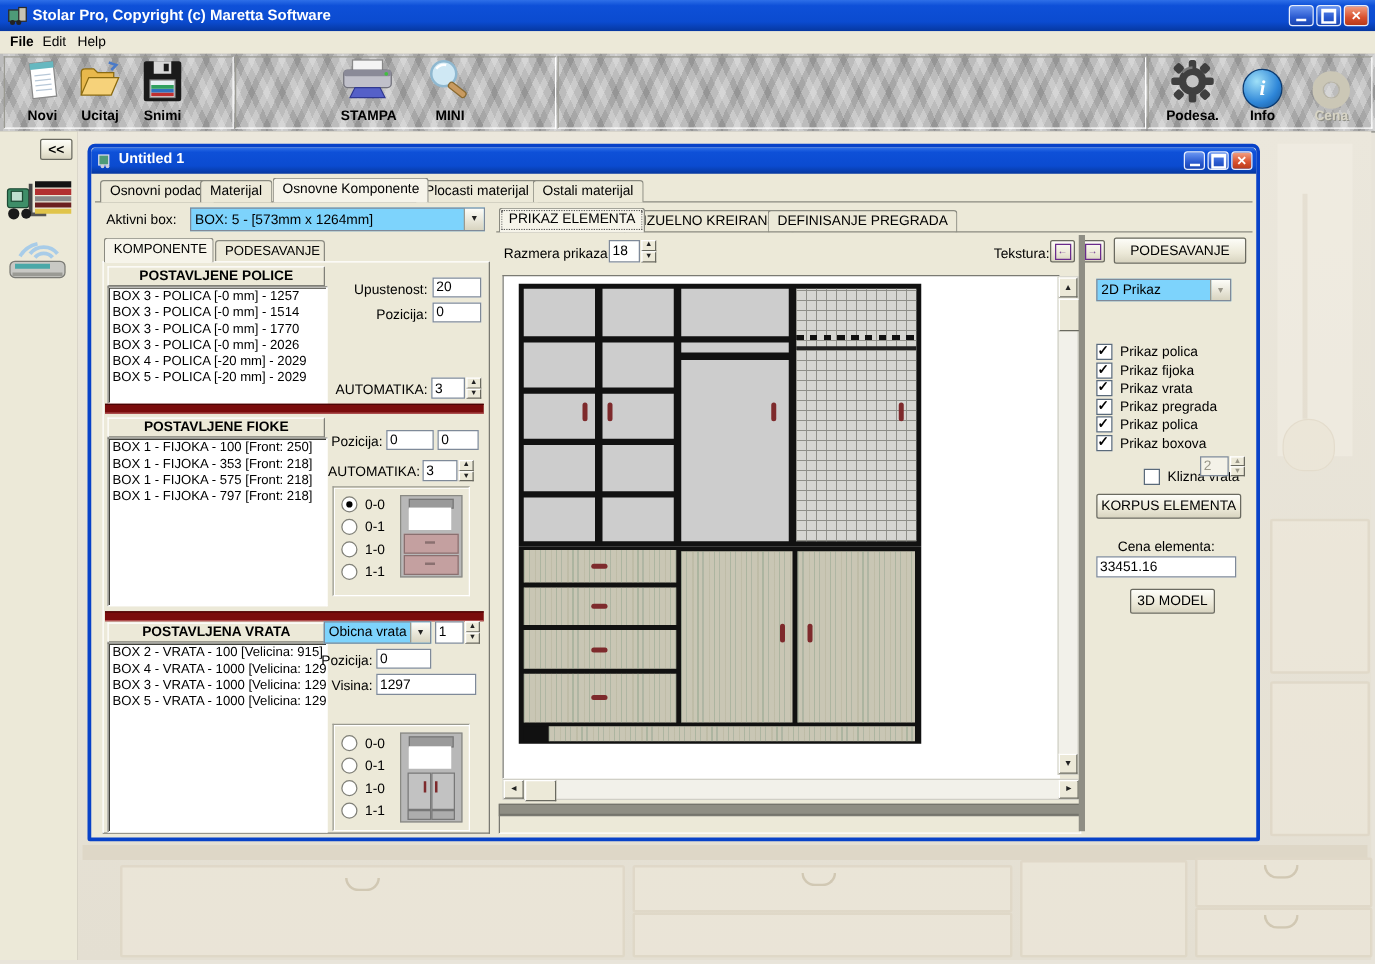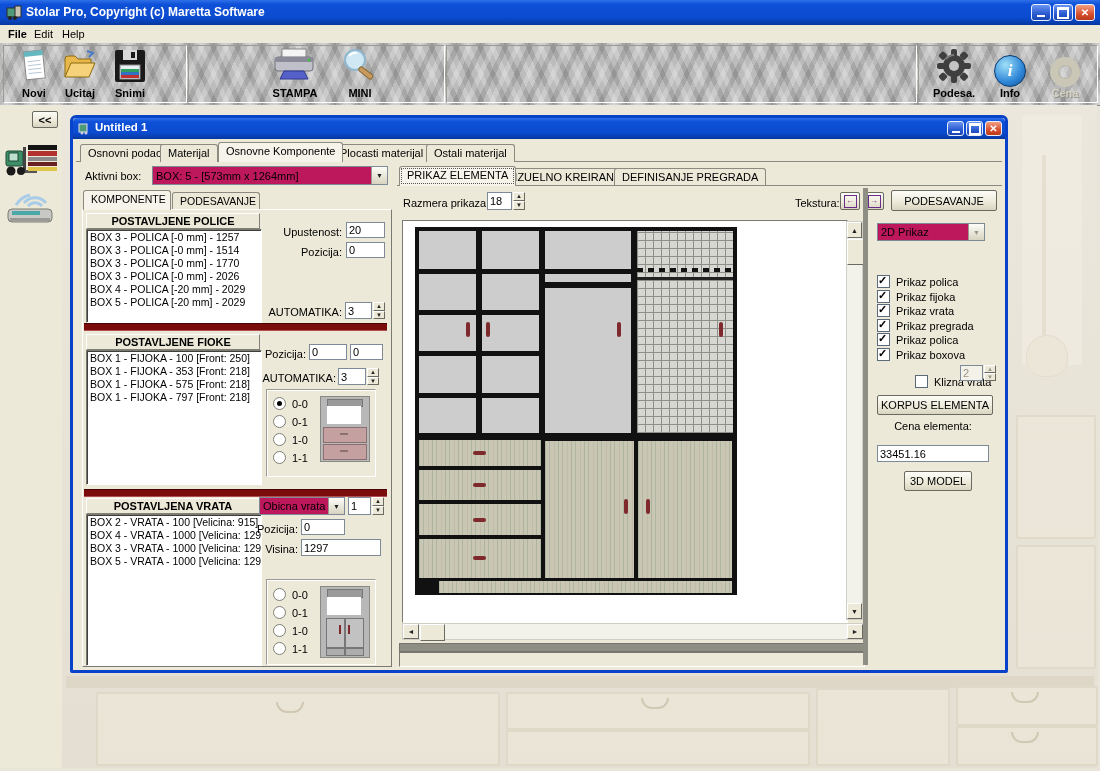--- a/index.html
+++ b/index.html
@@ -35,21 +35,21 @@
   
   .cb{width:11px;height:11px;background:#fff;border:1px solid #5a6a7a;display:inline-block;
       position:relative;flex:none;}
   .cb.checked::after{content:"✓";position:absolute;left:0px;top:-2px;font-size:11px;font-weight:bold;}
   .rb{width:11px;height:11px;background:#fff;border:1px solid #808078;border-radius:50%;
       display:inline-block;position:relative;flex:none;}
   .rb.sel::after{content:"";position:absolute;left:3px;top:3px;width:5px;height:5px;
       border-radius:50%;background:#000;}
   .chk-row{display:flex;align-items:center;gap:6px;height:13px;}
   
-  .combo{background:#be185d;border:1px solid #7f8a99;display:flex;align-items:center;
+  .combo{background:#7dd3fc;border:1px solid #7f8a99;display:flex;align-items:center;
       box-sizing:border-box;}
   .combo .txt{flex:1;padding:0 3px;font-size:11px;white-space:nowrap;overflow:hidden;}
   .cbtn{width:15px;height:100%;background:linear-gradient(#fdfdf8,#d8d4c0);
       border-left:1px solid #9a9a90;display:flex;align-items:center;justify-content:center;}
   .cbtn::after{content:"▼";font-size:7px;color:#222;}
   .cbtn.dis::after{color:#9a978a;}
   
   .sbtrack{background:#F2F1EA;border:1px solid #d0cfc6;box-sizing:border-box;}
   .sbbtn{background:#ECE9D8;border:1px solid;border-color:#fff #6a6a60 #6a6a60 #fff;
       display:flex;align-items:center;justify-content:center;font-size:7px;color:#222;box-sizing:border-box;}
@@ -520,17 +520,17 @@
     <span>Klizna vrata</span>
   </div>
 <input class="abs fld" style="left: 960px; top: 365px; width: 23px; height: 16px; color: rgb(154, 151, 138); background: rgb(244, 242, 232);" value="2">
 <div class="abs spnbox" style="left:984px;top:365px;height:16px;">
     <span class="spn up dis"></span>
     <span class="spn dn dis"></span>
   </div>
 <div class="abs xpbtn" style="left:877px;top:395px;width:116px;height:20px;font-weight:normal;">
     <span>KORPUS ELEMENTA</span>
   </div>
-<span class="abs lbl" style="left:877px;top:420px;width:112px;text-align:center;">Cena elementa:</span>
+<span class="abs lbl" style="left:877px;top:432px;width:112px;text-align:center;">Cena elementa:</span>
 <input class="abs fld" style="left: 877px; top: 445px; width: 112px; height: 17px;" value="33451.16">
 <div class="abs xpbtn" style="left:904px;top:471px;width:68px;height:20px;font-weight:normal;">
     <span>3D MODEL</span>
   </div>
 
 </body></html>

